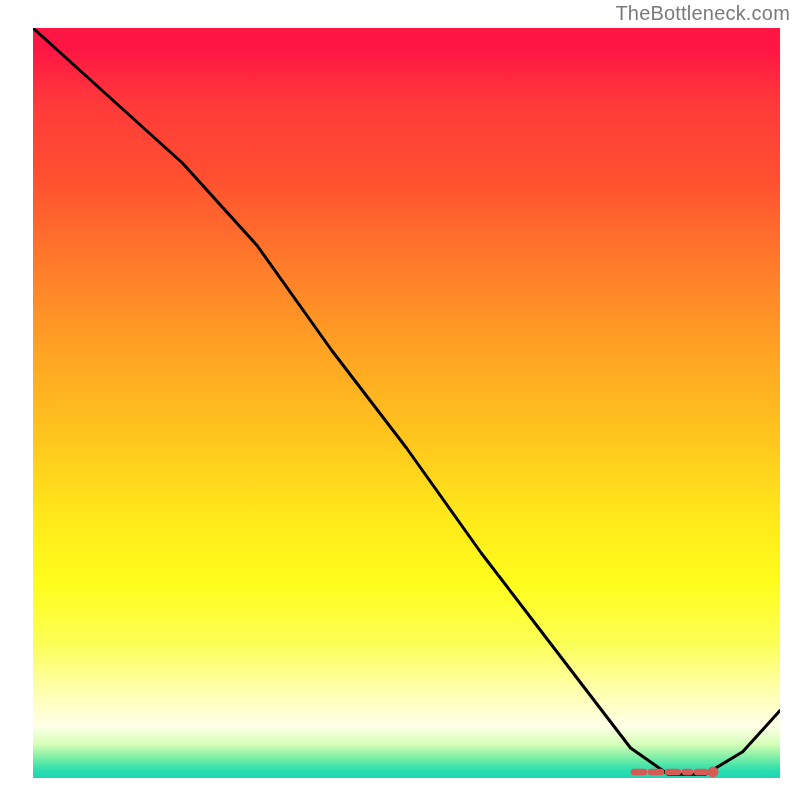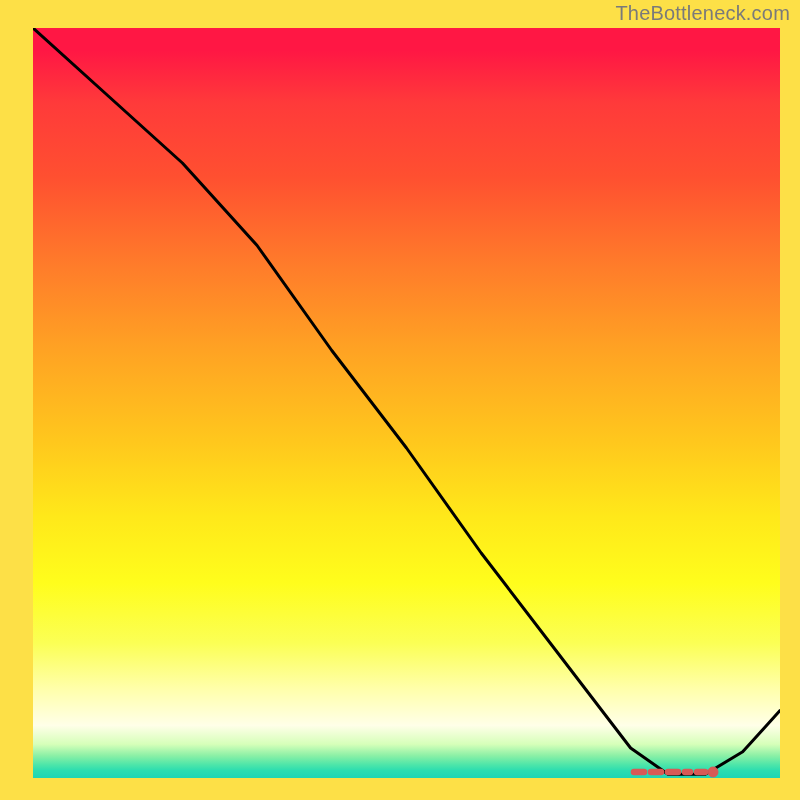--- a/index.html
+++ b/index.html
@@ -8,21 +8,21 @@
     background: #000;
     width: 800px;
     height: 800px;
     overflow: hidden;
     font-family: Arial, sans-serif;
   }
   .chart-frame {
     position: relative;
     width: 800px;
     height: 800px;
-    background: #fde047;
+    background: #ffffff;
     text-align: right;
   }
   .attribution {
     position: absolute;
     top: 2px;
     right: 10px;
     color: #7a7a7a;
     font-size: 20px;
     font-weight: 500;
     letter-spacing: 0.2px;

